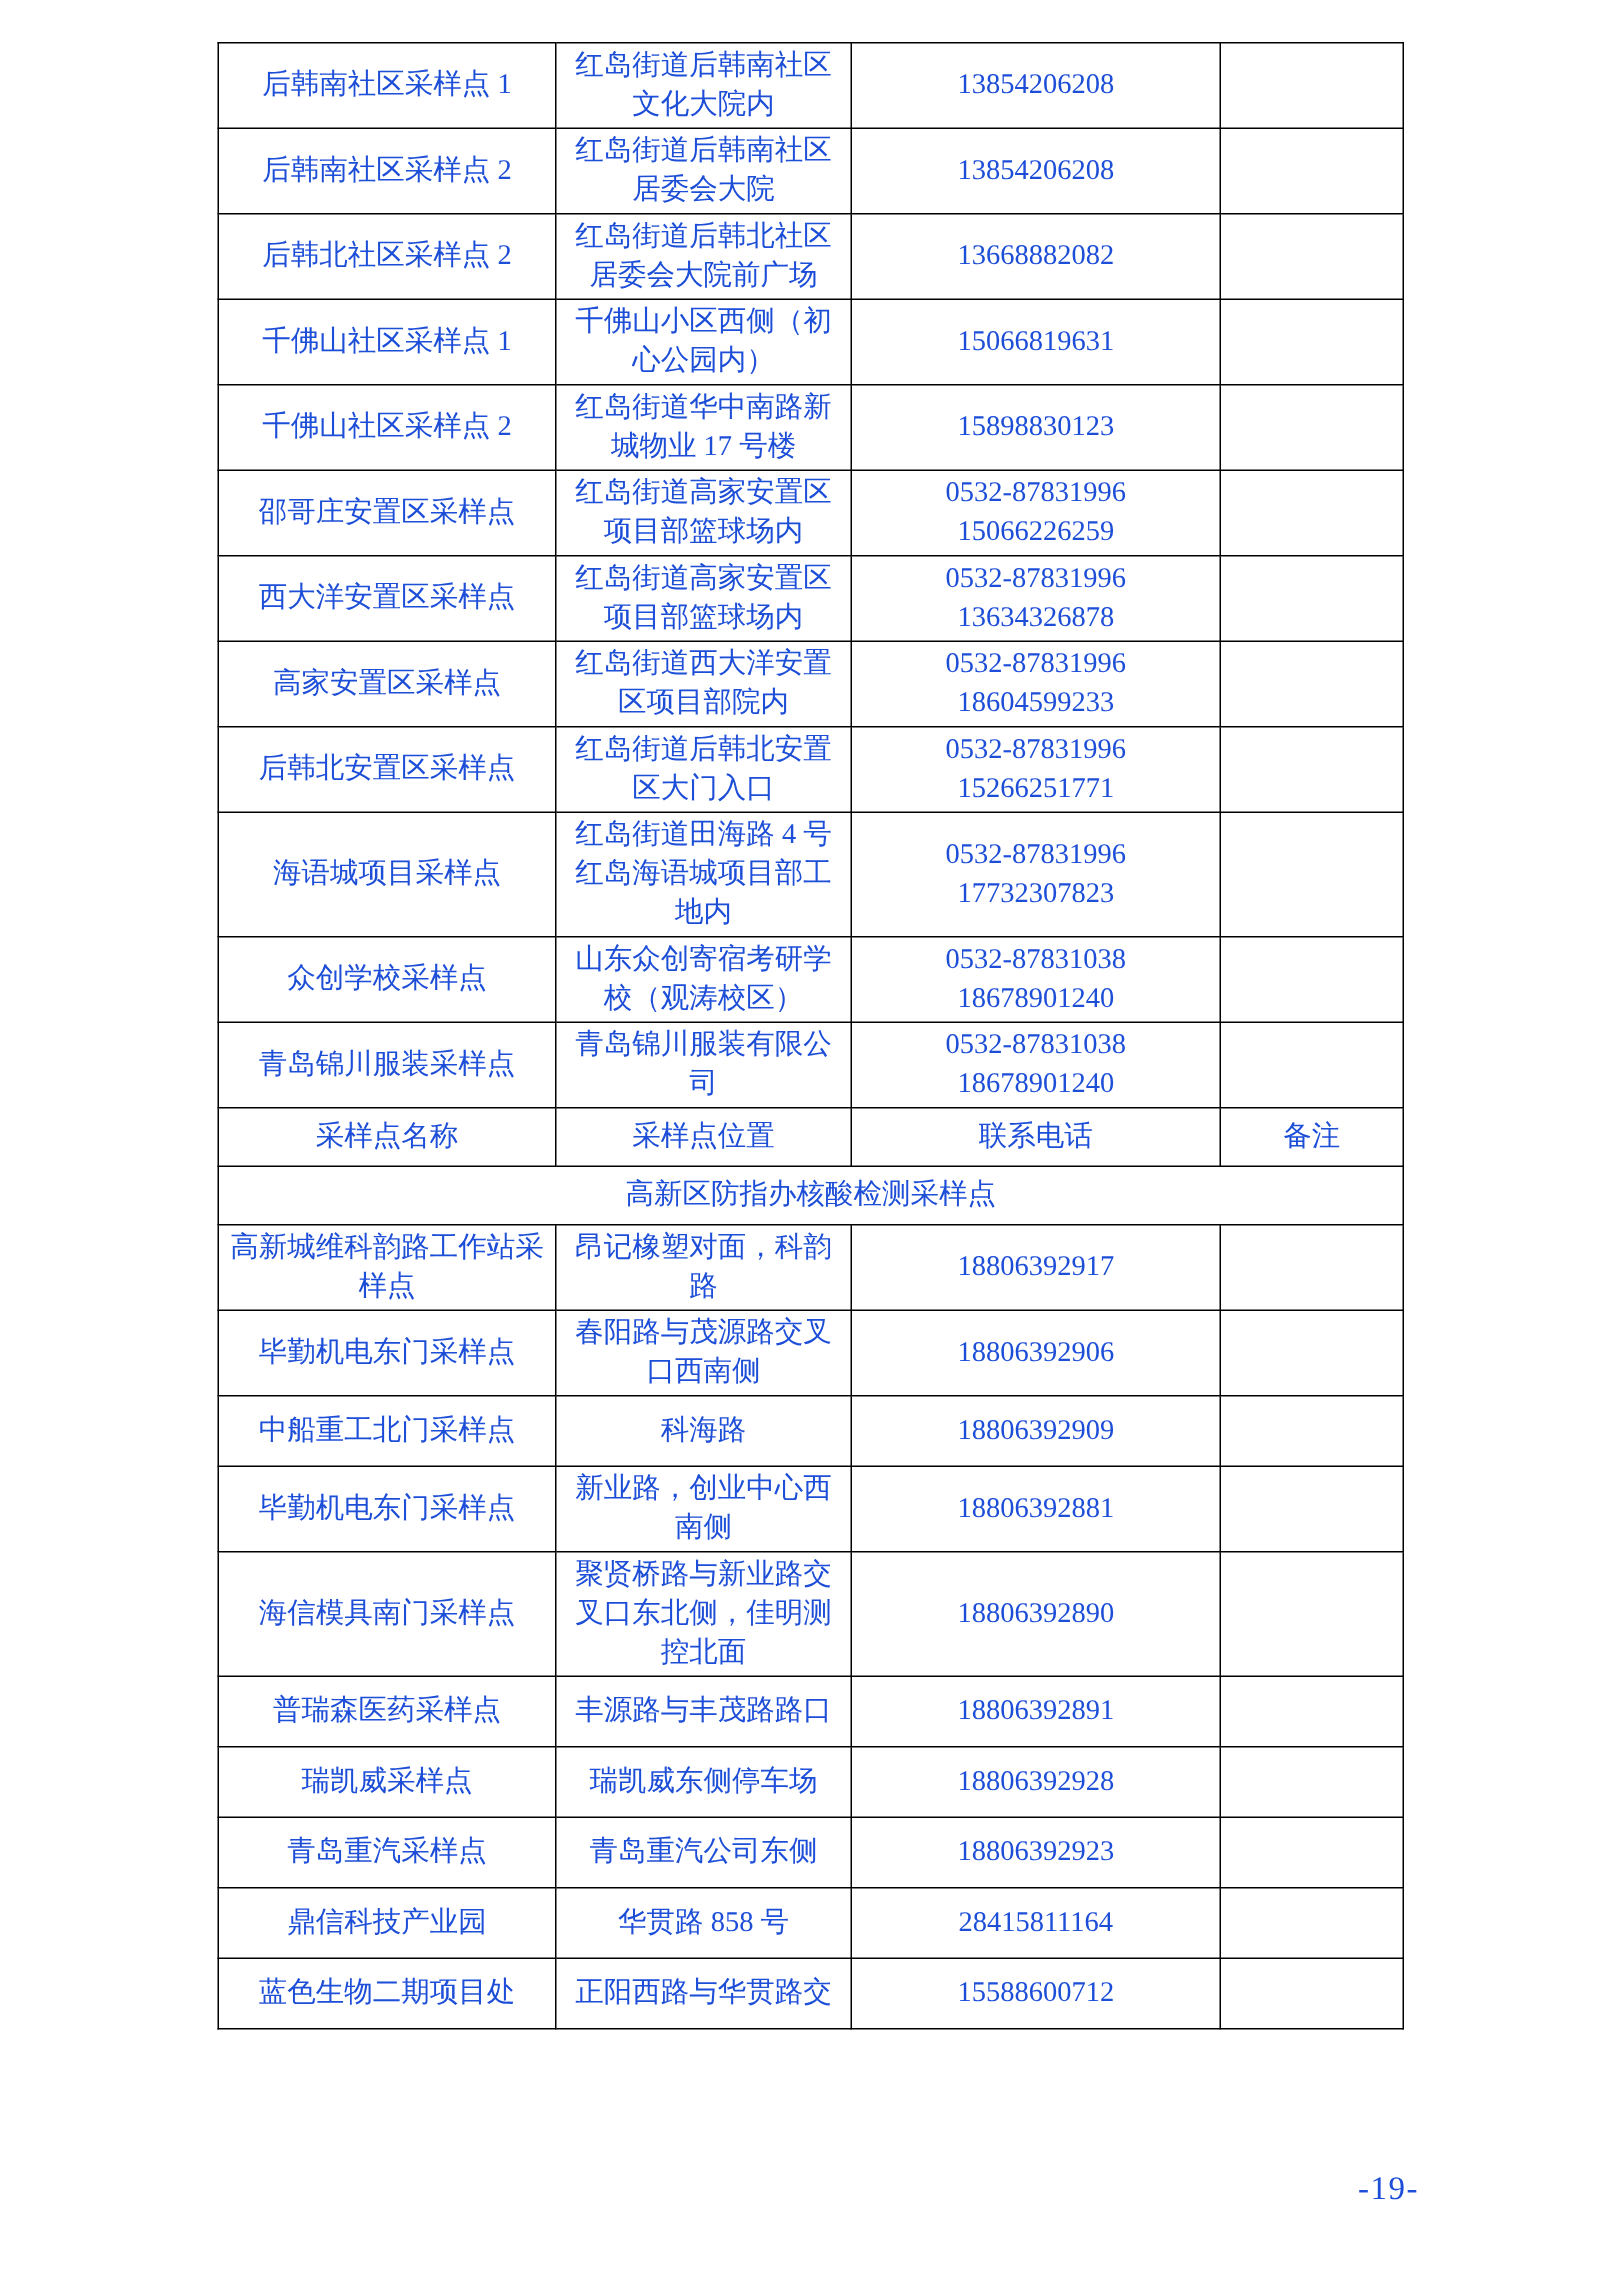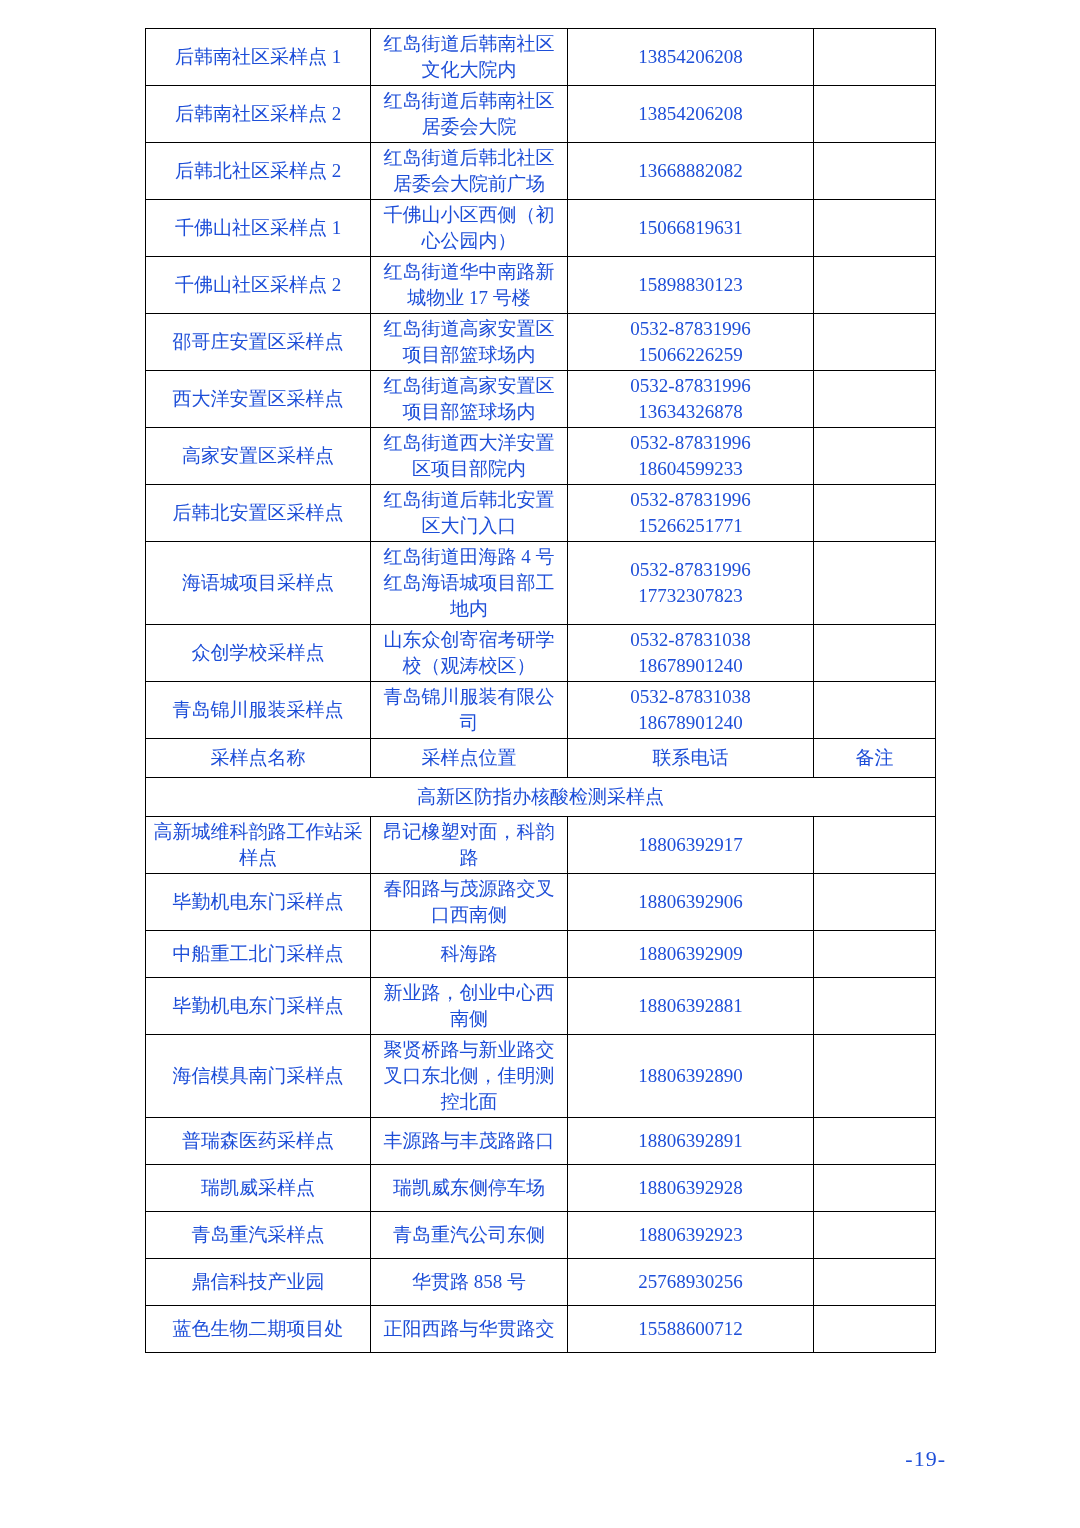--- a/index.html
+++ b/index.html
@@ -202,21 +202,21 @@
         </tr>
         <tr>
           <td>青岛重汽采样点</td>
           <td>青岛重汽公司东侧</td>
           <td>18806392923</td>
           <td></td>
         </tr>
         <tr>
           <td>鼎信科技产业园</td>
           <td>华贯路 858 号</td>
-          <td>25768930256</td>
+          <td>28415811164</td>
           <td></td>
         </tr>
         <tr>
           <td>蓝色生物二期项目处</td>
           <td>正阳西路与华贯路交</td>
           <td>15588600712</td>
           <td></td>
         </tr>
       </tbody>
   </table>

